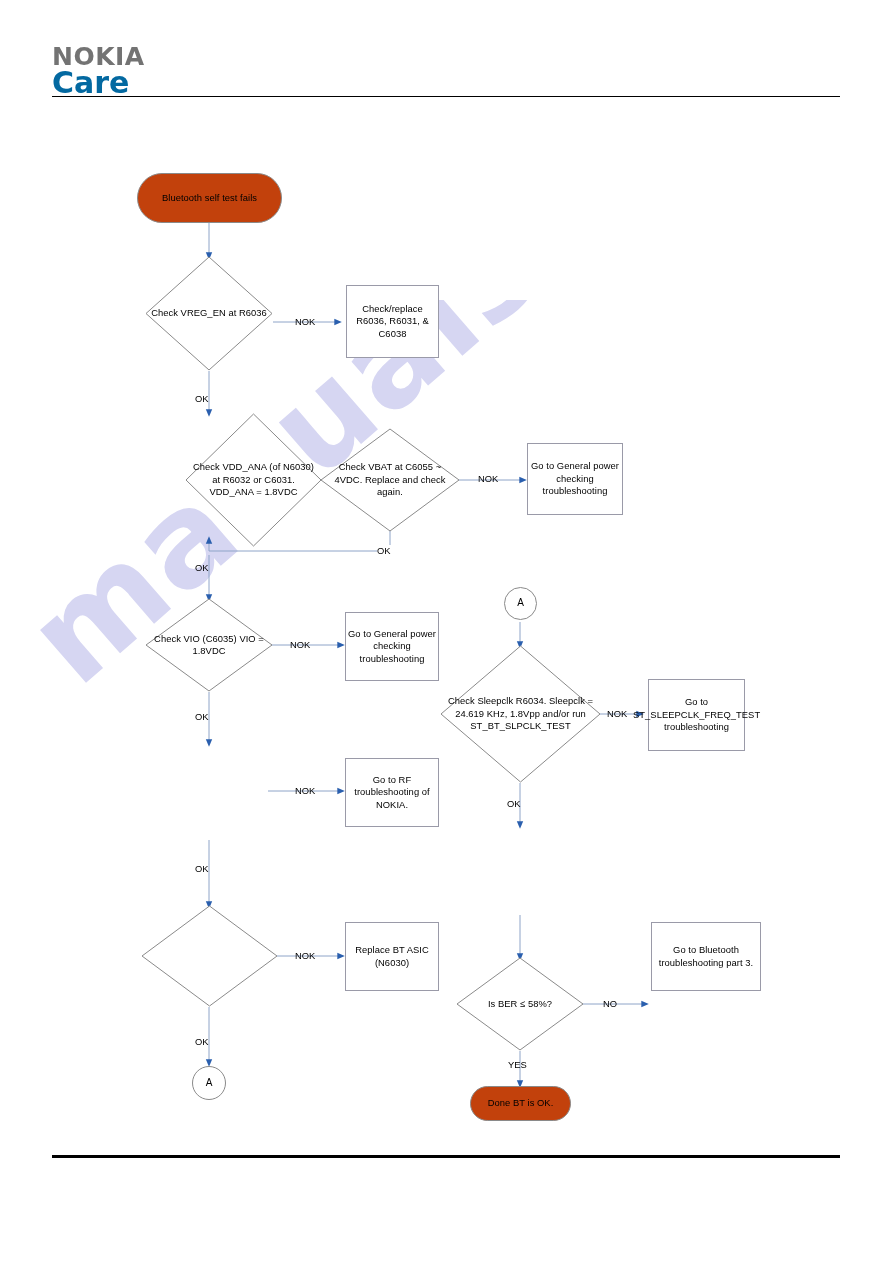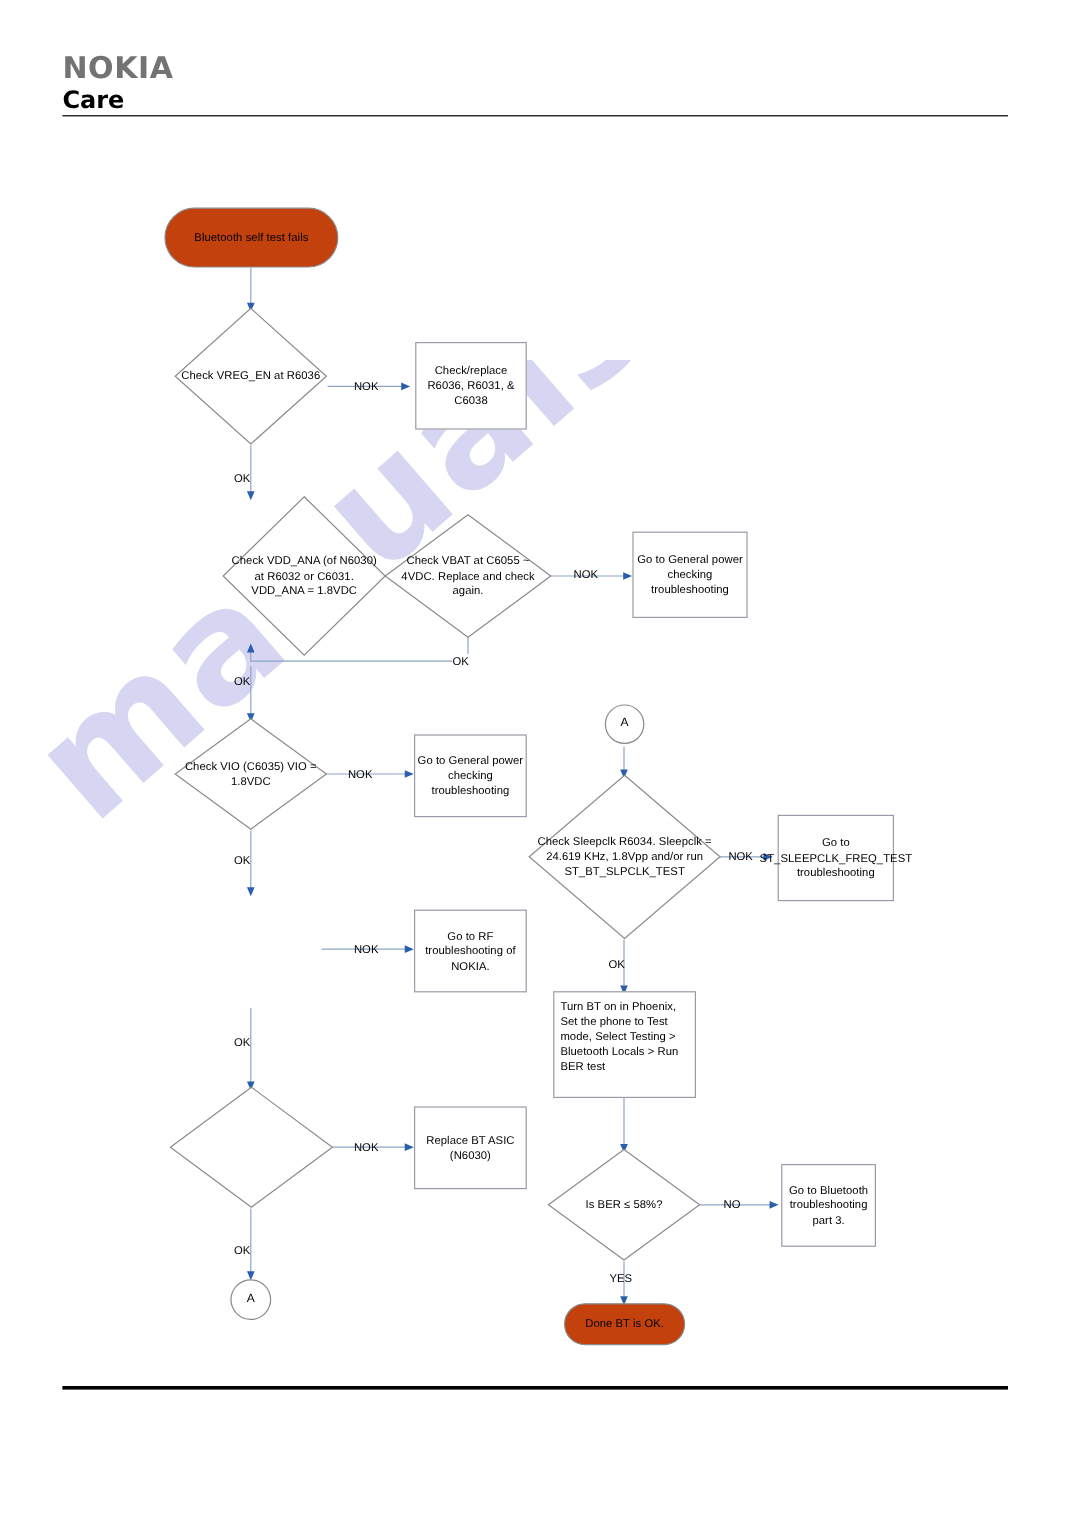--- a/index.html
+++ b/index.html
@@ -20,22 +20,22 @@
     font-family:"DejaVu Sans",sans-serif;
     font-weight:bold;
     font-size:25px;
     letter-spacing:0.5px;
     color:#737373;
     line-height:26px;
   }
   .logo-care{
     font-family:"DejaVu Sans",sans-serif;
     font-weight:bold;
-    font-size:20px;
-    color:#000000;
+    font-size:30px;
+    color:#0369a1;
     line-height:24px;
     margin-top:1px;
   }
   .hrule-top{
     position:absolute;left:52px;top:96px;width:788px;height:0;
     border-top:1.4px solid #000;
   }
   .hrule-bottom{
     position:absolute;left:52px;top:1155px;width:788px;height:0;
     border-top:3px solid #000;
@@ -245,42 +245,39 @@
 
     <div class="node proc" style="left:648px;top:679px;width:97px;height:72px;">
       <span>Go to ST_SLEEPCLK_FREQ_TEST troubleshooting</span>
     </div>
 
 
     <div class="node proc" style="left:345px;top:758px;width:94px;height:69px;">
       <span>Go to RF troubleshooting of NOKIA.</span>
     </div>
 
-    <div class="node proc left" style="left:461px;top:826px;width:119px;height:89px;">
-      <span>Turn BT on in Phoenix, Set the phone to Test mode, Select Testing &gt; Bluetooth Locals &gt; Run BER test</span>
-    </div>
 
     <div class="node dec" style="left:141px;top:905px;width:137px;height:102px;">
       <svg class="dec-shape" viewBox="0 0 137 102" preserveAspectRatio="none">
         <polygon points="68.5,1 136,51 68.5,101 1,51" fill="#fff" stroke="#8a8a8a" stroke-width="1"></polygon>
       </svg>
     </div>
 
     <div class="node proc" style="left:345px;top:922px;width:94px;height:69px;">
       <span>Replace BT ASIC (N6030)</span>
     </div>
 
     <div class="node dec" style="left:456px;top:957px;width:128px;height:94px;">
       <svg class="dec-shape" viewBox="0 0 128 94" preserveAspectRatio="none">
         <polygon points="64,1 127,47 64,93 1,47" fill="#fff" stroke="#8a8a8a" stroke-width="1"></polygon>
       </svg>
       <span class="dec-label">Is BER ≤ 58%?</span>
     </div>
 
-    <div class="node proc" style="left:651px;top:970px;width:79px;height:69px;">
+    <div class="node proc" style="left:651px;top:922px;width:110px;height:69px;">
       <span>Go to Bluetooth troubleshooting part 3.</span>
     </div>
 
     <div class="node conn" style="left:192px;top:1066px;width:34px;height:34px;">
       <span>A</span>
     </div>
 
     <div class="node term" style="left:470px;top:1086px;width:101px;height:35px;">
       <span>Done BT is OK.</span>
     </div>

